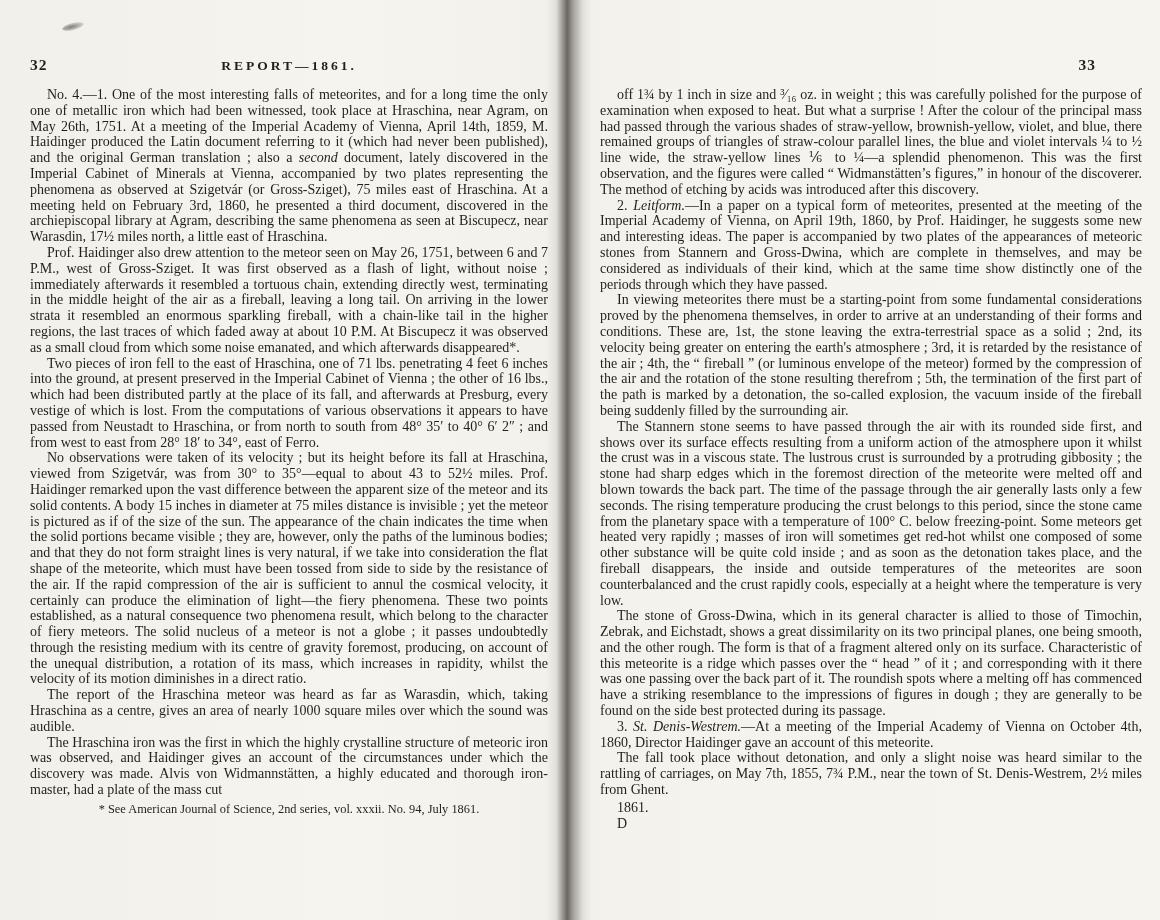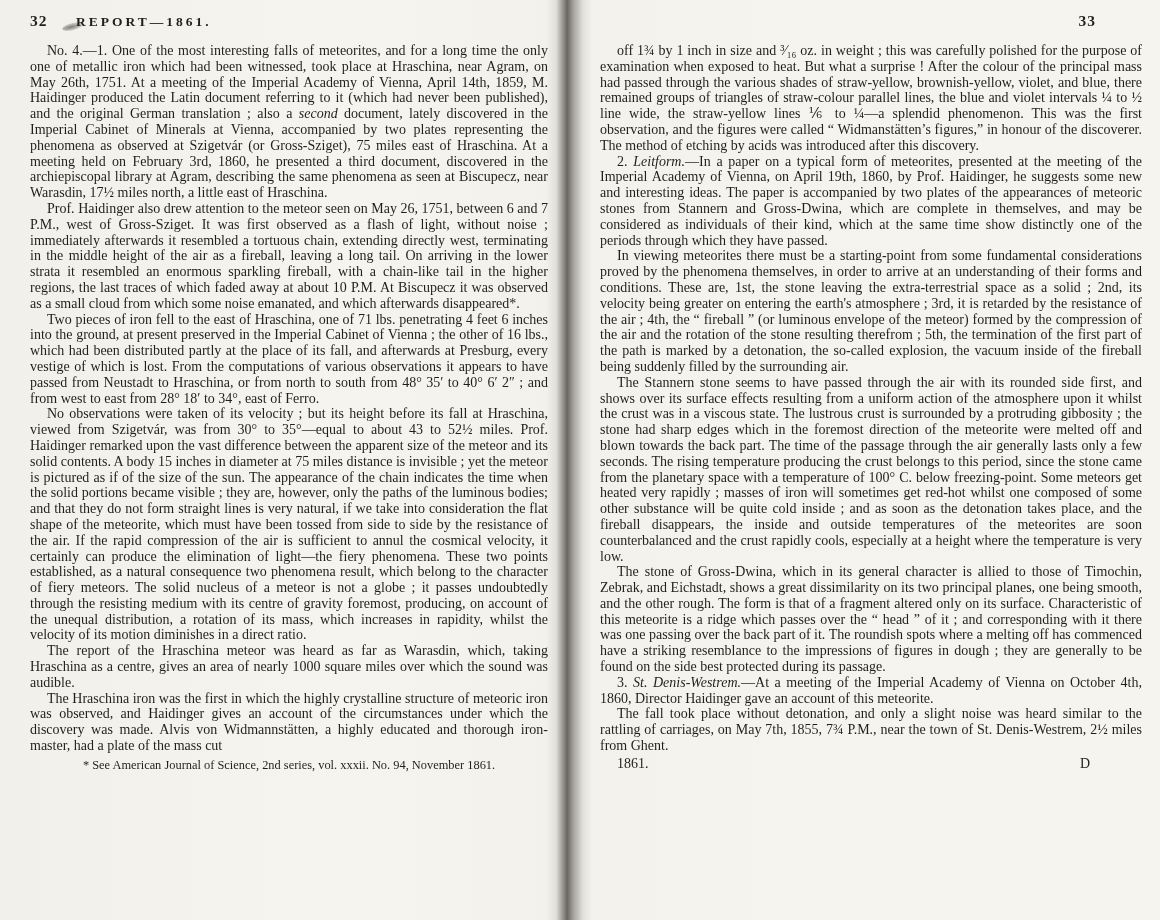--- a/index.html
+++ b/index.html
@@ -14,39 +14,39 @@
     background:linear-gradient(90deg,#f2f0ea 0%,#f6f4ee 30%,#f3f1eb 48%,#f5f3ed 62%,#f6f4ee 100%);
     color:#211f1d;
   }
   .page{position:absolute;top:12px;}
   .page-left{left:30px;width:518px;}
   .page-right{left:600px;width:542px;}
   .running-head{
     display:grid;grid-template-columns:46px 1fr 46px;align-items:baseline;
     margin-bottom:13px;
   }
-  .running-head .pageno{font-size:15.5px;font-weight:bold;letter-spacing:1px;}
+  .running-head .pageno{font-size:15.5px;font-weight:bold;letter-spacing:1px;margin-top:44px;}
   .running-head .pageno.right{text-align:right;}
   .running-head .title{
-    text-align:left;font-weight:bold;font-size:13.5px;letter-spacing:3px;
+    text-align:center;font-weight:bold;font-size:13.5px;letter-spacing:3px;
     white-space:nowrap;
   }
   .page-right .running-head .title{font-size:12.5px;letter-spacing:2.1px;}
   .body-text{
     font-size:14px;line-height:15.8px;text-align:justify;
     text-rendering:optimizeLegibility;
   }
   .para{margin:0;text-indent:17px;}
   .para i{font-style:italic;}
   .footnote{
     margin-top:4px;font-size:12.4px;text-align:center;text-indent:0;
   }
   .page-footer{
     display:flex;justify-content:space-between;
-    font-size:14px;margin-top:2px;padding:0 52px 0 17px;
+    font-size:14px;margin-top:2px;padding:0 52px 0 17px;flex-direction:column;
   }
   .gutter-shadow{
     position:absolute;left:546px;top:0;width:46px;height:920px;
     background:linear-gradient(90deg,
       rgba(70,66,60,0) 0%,
       rgba(70,66,60,0.10) 22%,
       rgba(52,49,45,0.72) 46%,
       rgba(52,49,45,0.40) 60%,
       rgba(70,66,60,0.10) 80%,
       rgba(70,66,60,0) 100%);
@@ -72,21 +72,21 @@
       <span></span>
     </div>
     <div class="body-text">
         <p class="para"><span>No. 4.—1. One of the most interesting falls of meteorites, and for a long time the only one of metallic iron which had been witnessed, took place at Hraschina, near Agram, on May 26th, 1751.  At a meeting of the Imperial Academy of Vienna, April 14th, 1859, M. Haidinger produced the Latin document referring to it (which had never been published), and the original German translation ; also a </span><i>second</i><span> document, lately discovered in the Imperial Cabinet of Minerals at Vienna, accompanied by two plates representing the phenomena as observed at Szigetvár (or Gross-Sziget), 75 miles east of Hraschina.  At a meeting held on February 3rd, 1860, he presented a third document, discovered in the archiepiscopal library at Agram, describing the same phenomena as seen at Biscupecz, near Warasdin, 17½ miles north, a little east of Hraschina.</span></p>
         <p class="para"><span>Prof. Haidinger also drew attention to the meteor seen on May 26, 1751, between 6 and 7 P.M., west of Gross-Sziget.  It was first observed as a flash of light, without noise ; immediately afterwards it resembled a tortuous chain, extending directly west, terminating in the middle height of the air as a fireball, leaving a long tail.  On arriving in the lower strata it resembled an enormous sparkling fireball, with a chain-like tail in the higher regions, the last traces of which faded away at about 10 P.M.  At Biscupecz it was observed as a small cloud from which some noise emanated, and which afterwards disappeared*.</span></p>
         <p class="para"><span>Two pieces of iron fell to the east of Hraschina, one of 71 lbs. penetrating 4 feet 6 inches into the ground, at present preserved in the Imperial Cabinet of Vienna ; the other of 16 lbs., which had been distributed partly at the place of its fall, and afterwards at Presburg, every vestige of which is lost.  From the computations of various observations it appears to have passed from Neustadt to Hraschina, or from north to south from 48° 35′ to 40° 6′ 2″ ; and from west to east from 28° 18′ to 34°, east of Ferro.</span></p>
         <p class="para"><span>No observations were taken of its velocity ; but its height before its fall at Hraschina, viewed from Szigetvár, was from 30° to 35°—equal to about 43 to 52½ miles.  Prof. Haidinger remarked upon the vast difference between the apparent size of the meteor and its solid contents.  A body 15 inches in diameter at 75 miles distance is invisible ; yet the meteor is pictured as if of the size of the sun.  The appearance of the chain indicates the time when the solid portions became visible ; they are, however, only the paths of the luminous bodies; and that they do not form straight lines is very natural, if we take into consideration the flat shape of the meteorite, which must have been tossed from side to side by the resistance of the air.  If the rapid compression of the air is sufficient to annul the cosmical velocity, it certainly can produce the elimination of light—the fiery phenomena.  These two points established, as a natural consequence two phenomena result, which belong to the character of fiery meteors.  The solid nucleus of a meteor is not a globe ; it passes undoubtedly through the resisting medium with its centre of gravity foremost, producing, on account of the unequal distribution, a rotation of its mass, which increases in rapidity, whilst the velocity of its motion diminishes in a direct ratio.</span></p>
         <p class="para"><span>The report of the Hraschina meteor was heard as far as Warasdin, which, taking Hraschina as a centre, gives an area of nearly 1000 square miles over which the sound was audible.</span></p>
         <p class="para"><span>The Hraschina iron was the first in which the highly crystalline structure of meteoric iron was observed, and Haidinger gives an account of the circumstances under which the discovery was made.  Alvis von Widmannstätten, a highly educated and thorough iron-master, had a plate of the mass cut</span></p>
       </div>
-    <p class="footnote">* See American Journal of Science, 2nd series, vol. xxxii. No. 94, November 1861.</p>
+    <p class="footnote">* See American Journal of Science, 2nd series, vol. xxxii. No. 94, July 1861.</p>
   </div>
 
   <div class="gutter-shadow"></div>
 
   <div class="page page-right">
     <div class="running-head">
       <span></span>
       <span class="pageno right">33</span>
     </div>
     <div class="body-text">

